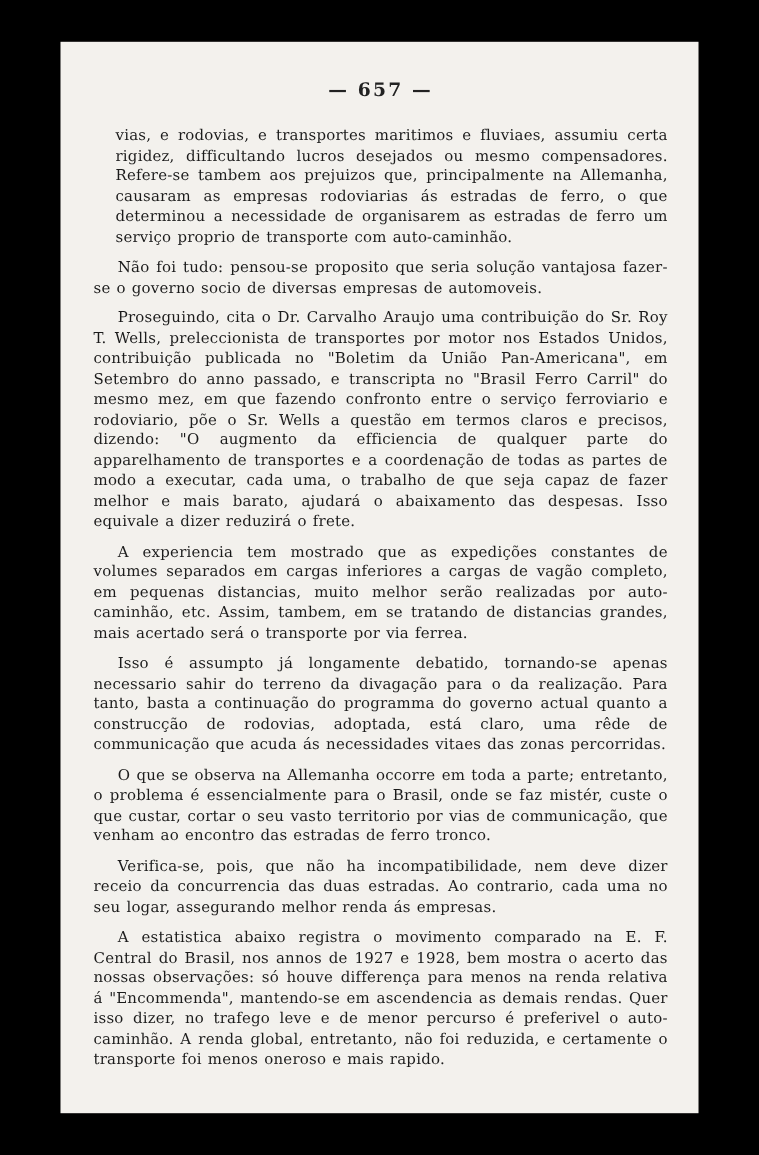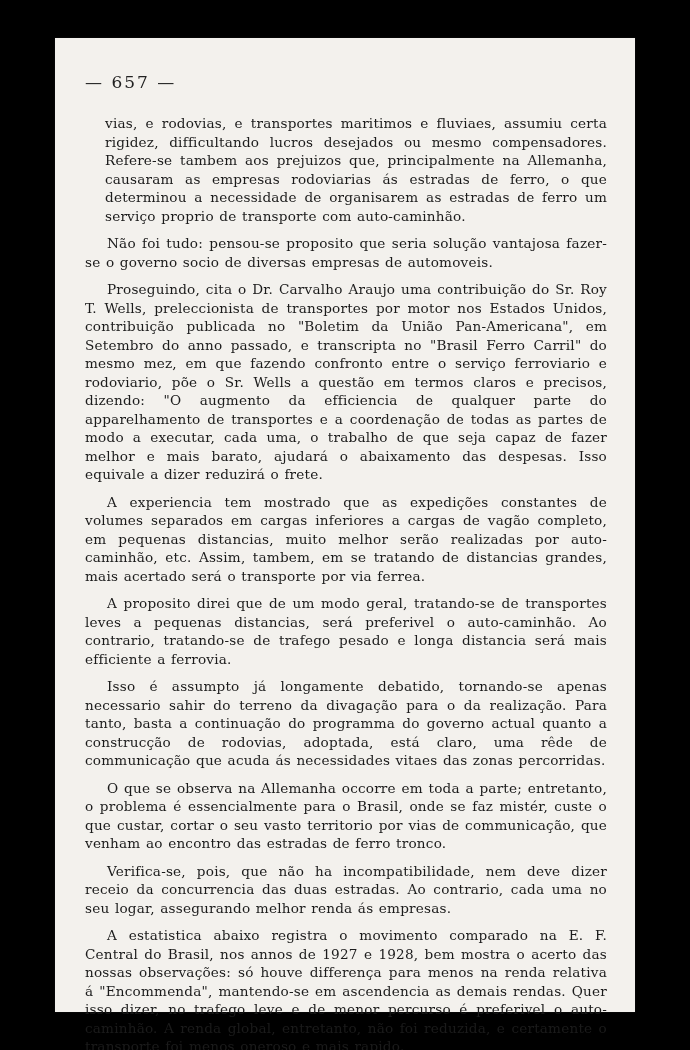--- a/index.html
+++ b/index.html
@@ -23,23 +23,24 @@
     top: 38px;
     width: 580px;
     height: 974px;
     background: #f3f1ed;
     box-shadow: 0 0 2px rgba(255,255,255,0.08);
     box-sizing: border-box;
     padding: 28px 28px 20px 30px;
     color: #1b1b1b;
   }
   .page-number {
+    text-align: center;
     font-size: 17px;
     letter-spacing: 2px;
-    font-weight: normal;
+    font-weight: bold;
     margin-top: 6px;
     margin-bottom: 22px;
     color: #222222;
   }
   .para {
     font-size: 13.6px;
     line-height: 18.5px;
     text-align: justify;
     margin: 0 0 9px 0;
     text-indent: 22px;
@@ -55,19 +56,18 @@
 </head>
 <body>
 
 <div class="canvas">
   <div class="page">
     <div class="page-number">— 657 —</div>
     <p class="para no-indent">vias, e rodovias, e transportes maritimos e fluviaes, assumiu certa rigidez, difficultando lucros desejados ou mesmo compensadores. Refere-se tambem aos prejuizos que, principalmente na Allemanha, causaram as empresas rodoviarias ás estradas de ferro, o que determinou a necessidade de organisarem as estradas de ferro um serviço proprio de transporte com auto-caminhão.</p>
     <p class="para">Não foi tudo: pensou-se proposito que seria solução vantajosa fazer-se o governo socio de diversas empresas de automoveis.</p>
     <p class="para">Proseguindo, cita o Dr. Carvalho Araujo uma contribuição do Sr. Roy T. Wells, preleccionista de transportes por motor nos Estados Unidos, contribuição publicada no "Boletim da União Pan-Americana", em Setembro do anno passado, e transcripta no "Brasil Ferro Carril" do mesmo mez, em que fazendo confronto entre o serviço ferroviario e rodoviario, põe o Sr. Wells a questão em termos claros e precisos, dizendo: "O augmento da efficiencia de qualquer parte do apparelhamento de transportes e a coordenação de todas as partes de modo a executar, cada uma, o trabalho de que seja capaz de fazer melhor e mais barato, ajudará o abaixamento das despesas. Isso equivale a dizer reduzirá o frete.</p>
     <p class="para">A experiencia tem mostrado que as expedições constantes de volumes separados em cargas inferiores a cargas de vagão completo, em pequenas distancias, muito melhor serão realizadas por auto-caminhão, etc. Assim, tambem, em se tratando de distancias grandes, mais acertado será o transporte por via ferrea.</p>
-    <p class="para">A proposito direi que de um modo geral, tratando-se de transportes leves a pequenas distancias, será preferivel o auto-caminhão. Ao contrario, tratando-se de trafego pesado e longa distancia será mais efficiente a ferrovia.</p>
     <p class="para">Isso é assumpto já longamente debatido, tornando-se apenas necessario sahir do terreno da divagação para o da realização. Para tanto, basta a continuação do programma do governo actual quanto a construcção de rodovias, adoptada, está claro, uma rêde de communicação que acuda ás necessidades vitaes das zonas percorridas.</p>
     <p class="para">O que se observa na Allemanha occorre em toda a parte; entretanto, o problema é essencialmente para o Brasil, onde se faz mistér, custe o que custar, cortar o seu vasto territorio por vias de communicação, que venham ao encontro das estradas de ferro tronco.</p>
     <p class="para">Verifica-se, pois, que não ha incompatibilidade, nem deve dizer receio da concurrencia das duas estradas. Ao contrario, cada uma no seu logar, assegurando melhor renda ás empresas.</p>
     <p class="para">A estatistica abaixo registra o movimento comparado na E. F. Central do Brasil, nos annos de 1927 e 1928, bem mostra o acerto das nossas observações: só houve differença para menos na renda relativa á "Encommenda", mantendo-se em ascendencia as demais rendas. Quer isso dizer, no trafego leve e de menor percurso é preferivel o auto-caminhão. A renda global, entretanto, não foi reduzida, e certamente o transporte foi menos oneroso e mais rapido.</p>
   </div>
 </div>
 
 </body></html>

